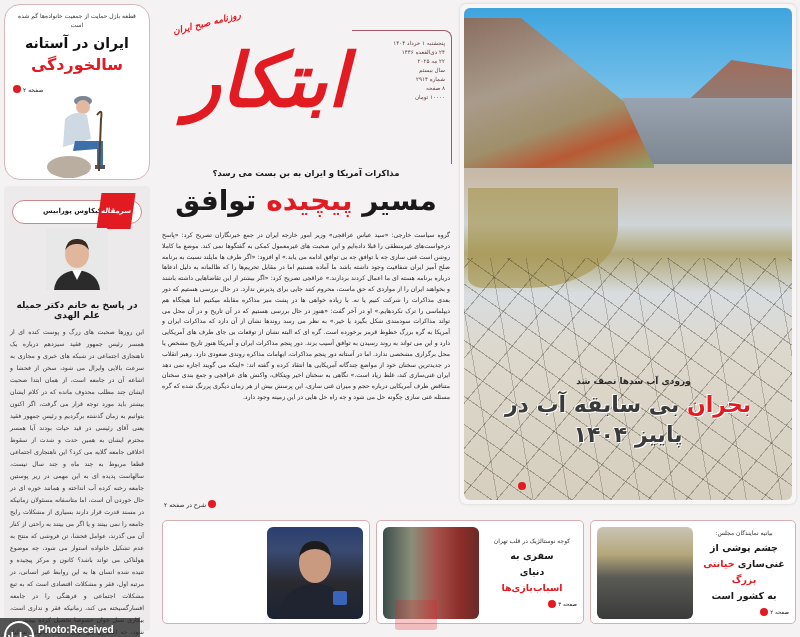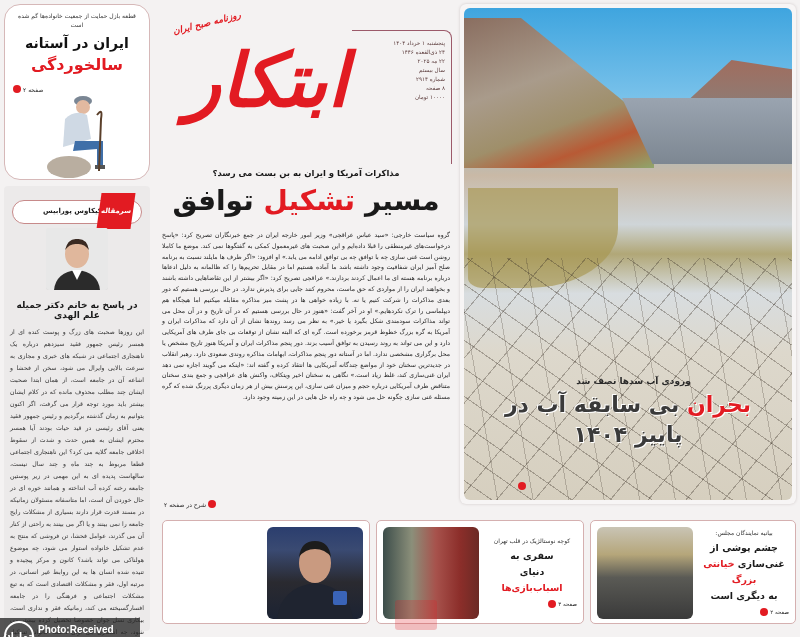--- a/index.html
+++ b/index.html
@@ -194,21 +194,21 @@
     <div>شماره ۲۹۱۴</div>
     <div>۸ صفحه</div>
     <div>۱۰۰۰۰ تومان</div>
   </div>
 </div>
 
 <div class="panel center-content">
   <div class="overline">مذاکرات آمریکا و ایران به بن بست می رسد؟</div>
   <div class="headline">
     <span>مسیر</span>
-    <span class="red">تشکیل</span>
+    <span class="red">پیچیده</span>
     <span>توافق</span>
   </div>
   <div class="lead">گروه سیاست خارجی: «سید عباس عراقچی» وزیر امور خارجه ایران در جمع خبرنگاران تصریح کرد: «پاسخ درخواست‌های غیرمنطقی را قبلا داده‌ایم و این صحبت های غیرمعمول کمکی به گفتگوها نمی کند. موضع ما کاملا روشن است غنی سازی چه با توافق چه بی توافق ادامه می یابد.» او افزود: «اگر طرف ها مایلند نسبت به برنامه صلح آمیز ایران شفافیت وجود داشته باشد ما آماده هستیم اما در مقابل تحریم‌ها را که ظالمانه به دلیل ادعاها درباره برنامه هسته ای ما اعمال کردند بردارند.» عراقچی تصریح کرد: «اگر بیشتر از این تقاضاهایی داشته باشند و بخواهند ایران را از مواردی که حق ماست، محروم کنند جایی برای پذیرش ندارد. در حال بررسی هستیم که دور بعدی مذاکرات را شرکت کنیم یا نه. با زیاده خواهی ها در پشت میز مذاکره مقابله میکنیم اما هیچگاه هم دیپلماسی را ترک نکردهایم.» او در آخر گفت: «هنوز در حال بررسی هستیم که در آن تاریخ و در آن محل می تواند مذاکرات سودمندی شکل بگیرد یا خیر.» به نظر می رسد روندها نشان از آن دارد که مذاکرات ایران و آمریکا به گره بزرگ خطوط قرمز برخورده است. گره ای که البته نشان از توقعات بی جای طرف های آمریکایی دارد و این می تواند به روند رسیدن به توافق آسیب بزند. دور پنجم مذاکرات ایران و آمریکا هنوز تاریخ مشخص یا محل برگزاری مشخصی ندارد. اما در آستانه دور پنجم مذاکرات، ابهامات مذاکره روندی صعودی دارد. رهبر انقلاب در جدیدترین سخنان خود از مواضع چندگانه آمریکایی ها انتقاد کرده و گفته اند: «اینکه می گویند اجازه نمی دهد ایران غنی‌سازی کند، غلط زیاد است.» نگاهی به سخنان اخیر ویتکاف، واکنش های عراقچی و جمع بندی سخنان متناقض طرف آمریکایی درباره حجم و میزان غنی سازی، این پرسش بیش از هر زمان دیگری پررنگ شده که گره مسئله غنی سازی چگونه حل می شود و چه راه حل هایی در این زمینه وجود دارد.</div>
   <div class="cont">
     <span class="dot"></span>
     <span>شرح در صفحه ۲</span>
   </div>
 </div>
 
 <div class="panel hero">
@@ -229,21 +229,21 @@
     <span class="page-ref dot"></span>
   </div>
 </div>
 
 <div class="panel teaser t1">
   <div class="text">
     <div class="kick">بیانیه نمایندگان مجلس:</div>
     <div class="hl">
       <div>چشم پوشی از</div>
       <div><span>غنی‌سازی</span> <span class="red">خیانتی بزرگ</span></div>
-      <div>به دیگری است</div>
+      <div>به کشور است</div>
     </div>
     <div class="pg">
         <span class="dot"></span>
         <span>صفحه ۲</span>
       </div>
   </div>
   <div class="pic"></div>
 </div>
 
 <div class="panel teaser t2">

